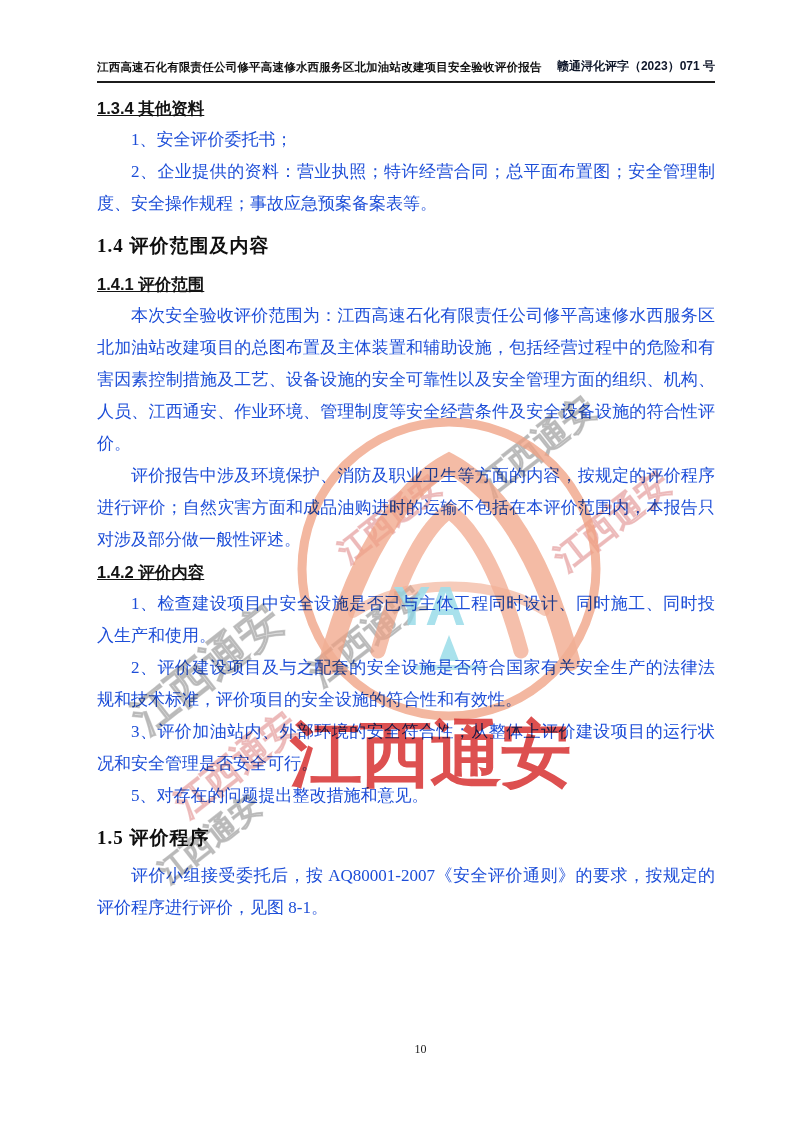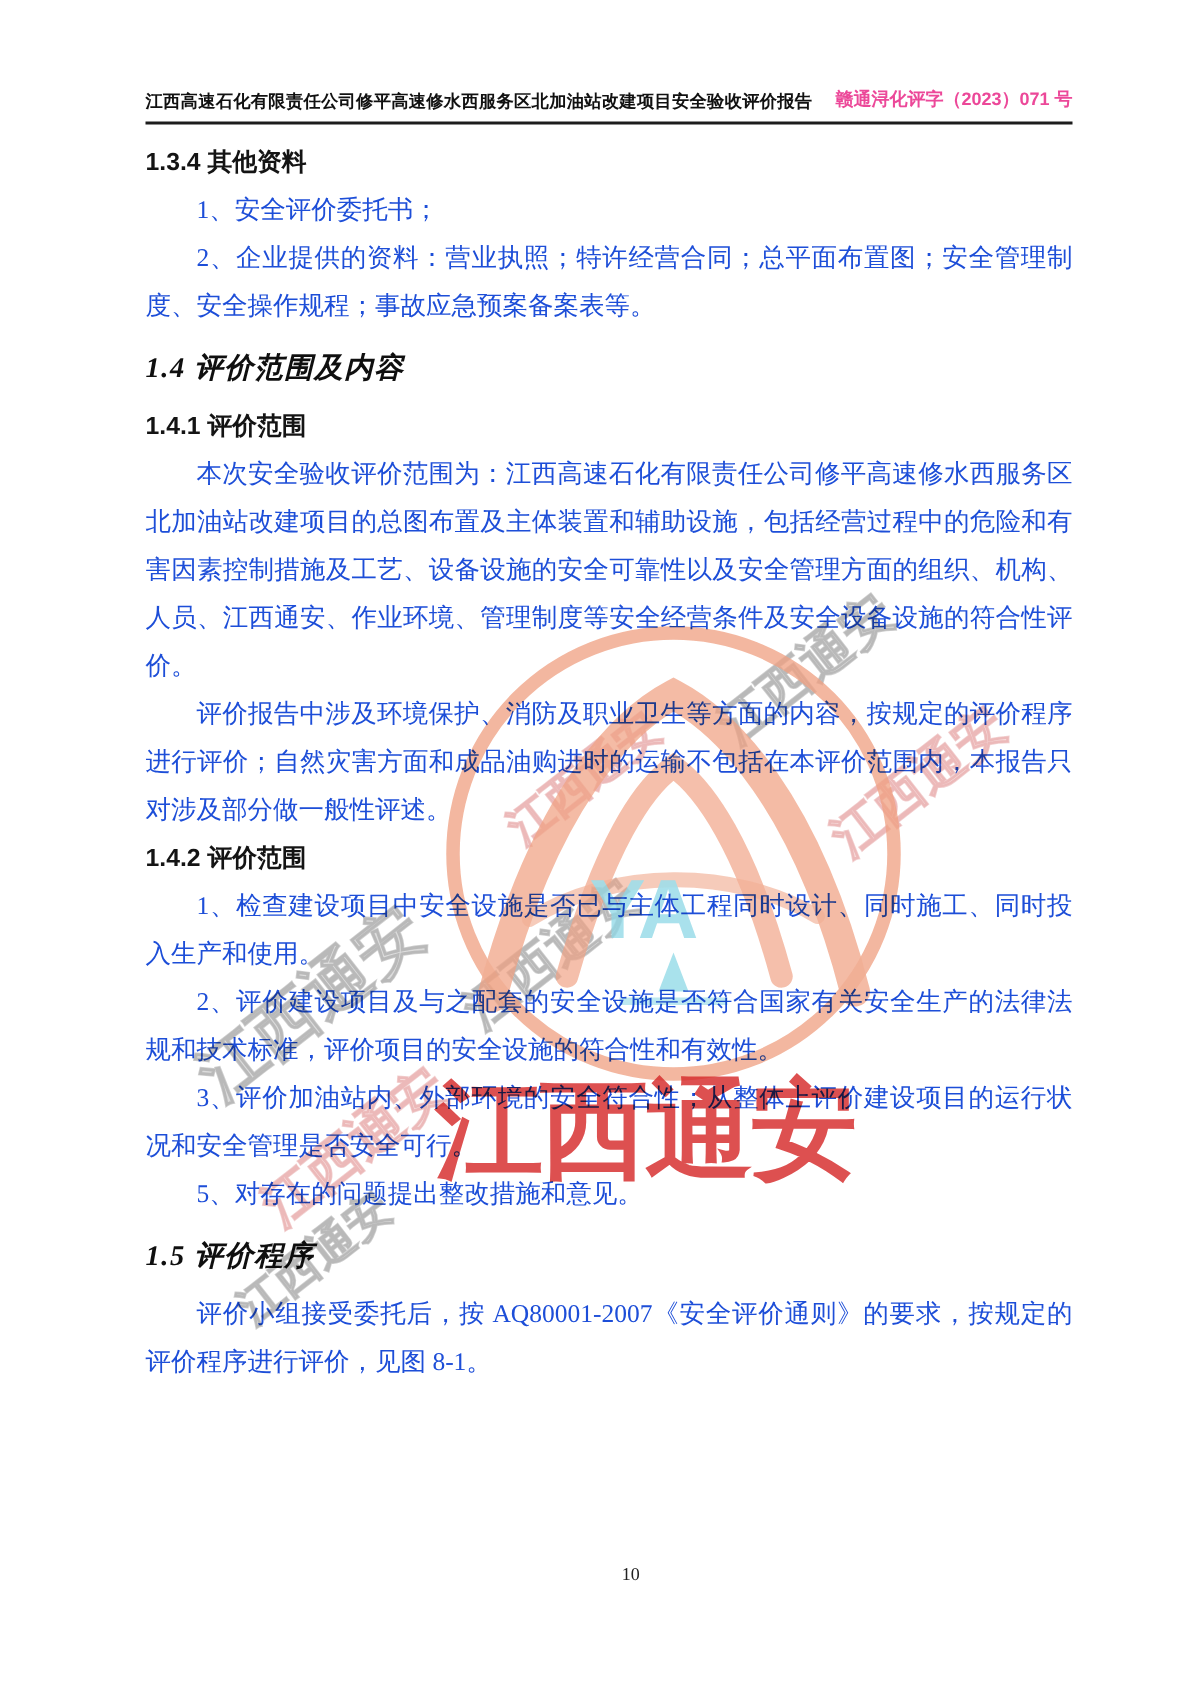--- a/index.html
+++ b/index.html
@@ -15,34 +15,35 @@
   .header{
     position:absolute;left:97px;right:78px;top:58px;
     display:flex;justify-content:space-between;align-items:flex-end;
     padding-bottom:6px;
     border-bottom:2px solid #1c1c1c;
     font-family:"Liberation Sans", sans-serif;
     font-weight:bold;
     gap:13px;
   }
   .header .h-left{font-size:11.5px;letter-spacing:.2px;color:#111;}
-  .header .h-right{font-size:12px;white-space:nowrap;color:#ec4899;}
+  .header .h-right{font-size:12px;white-space:nowrap;color:#0f172a;}
   
   .content{
     position:absolute;left:97px;right:78px;top:92px;z-index:1;
   }
   .h2{
     font-family:"Liberation Serif", serif;
     font-weight:bold;font-size:19px;line-height:40px;
-    margin:6px 0 2px 0;color:#0f0f0f;letter-spacing:1px;font-style:italic;
+    margin:6px 0 2px 0;color:#0f0f0f;letter-spacing:1px;
   }
   .h3{
     font-family:"Liberation Sans", sans-serif;
     font-weight:600;font-size:16.5px;line-height:32px;
     color:#141414;
+    text-decoration:underline;
   }
   .para{
     font-size:17px;line-height:32px;
     text-align:justify;text-justify:inter-ideograph;
     text-indent:2em;margin:0;color:#1d4ed8;
   }
   
   .footer{
     position:absolute;left:0;right:0;top:1042px;z-index:1;
     text-align:center;font-size:12px;color:#222;
@@ -82,21 +83,21 @@
   </div>
 
   <div class="content">
     <div class="h3">1.3.4 其他资料</div>
     <p class="para">1、安全评价委托书；</p>
     <p class="para">2、企业提供的资料：营业执照；特许经营合同；总平面布置图；安全管理制度、安全操作规程；事故应急预案备案表等。</p>
     <div class="h2">1.4 评价范围及内容</div>
     <div class="h3">1.4.1 评价范围</div>
     <p class="para">本次安全验收评价范围为：江西高速石化有限责任公司修平高速修水西服务区北加油站改建项目的总图布置及主体装置和辅助设施，包括经营过程中的危险和有害因素控制措施及工艺、设备设施的安全可靠性以及安全管理方面的组织、机构、人员、江西通安、作业环境、管理制度等安全经营条件及安全设备设施的符合性评价。</p>
     <p class="para">评价报告中涉及环境保护、消防及职业卫生等方面的内容，按规定的评价程序进行评价；自然灾害方面和成品油购进时的运输不包括在本评价范围内，本报告只对涉及部分做一般性评述。</p>
-    <div class="h3">1.4.2 评价范围</div>
+    <div class="h3">1.4.2 评价内容</div>
     <p class="para">1、检查建设项目中安全设施是否已与主体工程同时设计、同时施工、同时投入生产和使用。</p>
     <p class="para">2、评价建设项目及与之配套的安全设施是否符合国家有关安全生产的法律法规和技术标准，评价项目的安全设施的符合性和有效性。</p>
     <p class="para">3、评价加油站内、外部环境的安全符合性；从整体上评价建设项目的运行状况和安全管理是否安全可行。</p>
     <p class="para">5、对存在的问题提出整改措施和意见。</p>
     <div class="h2">1.5 评价程序</div>
     <p class="para">评价小组接受委托后，按 AQ80001-2007《安全评价通则》的要求，按规定的评价程序进行评价，见图 8-1。</p>
   </div>
 
   <div class="footer">10</div>
 

